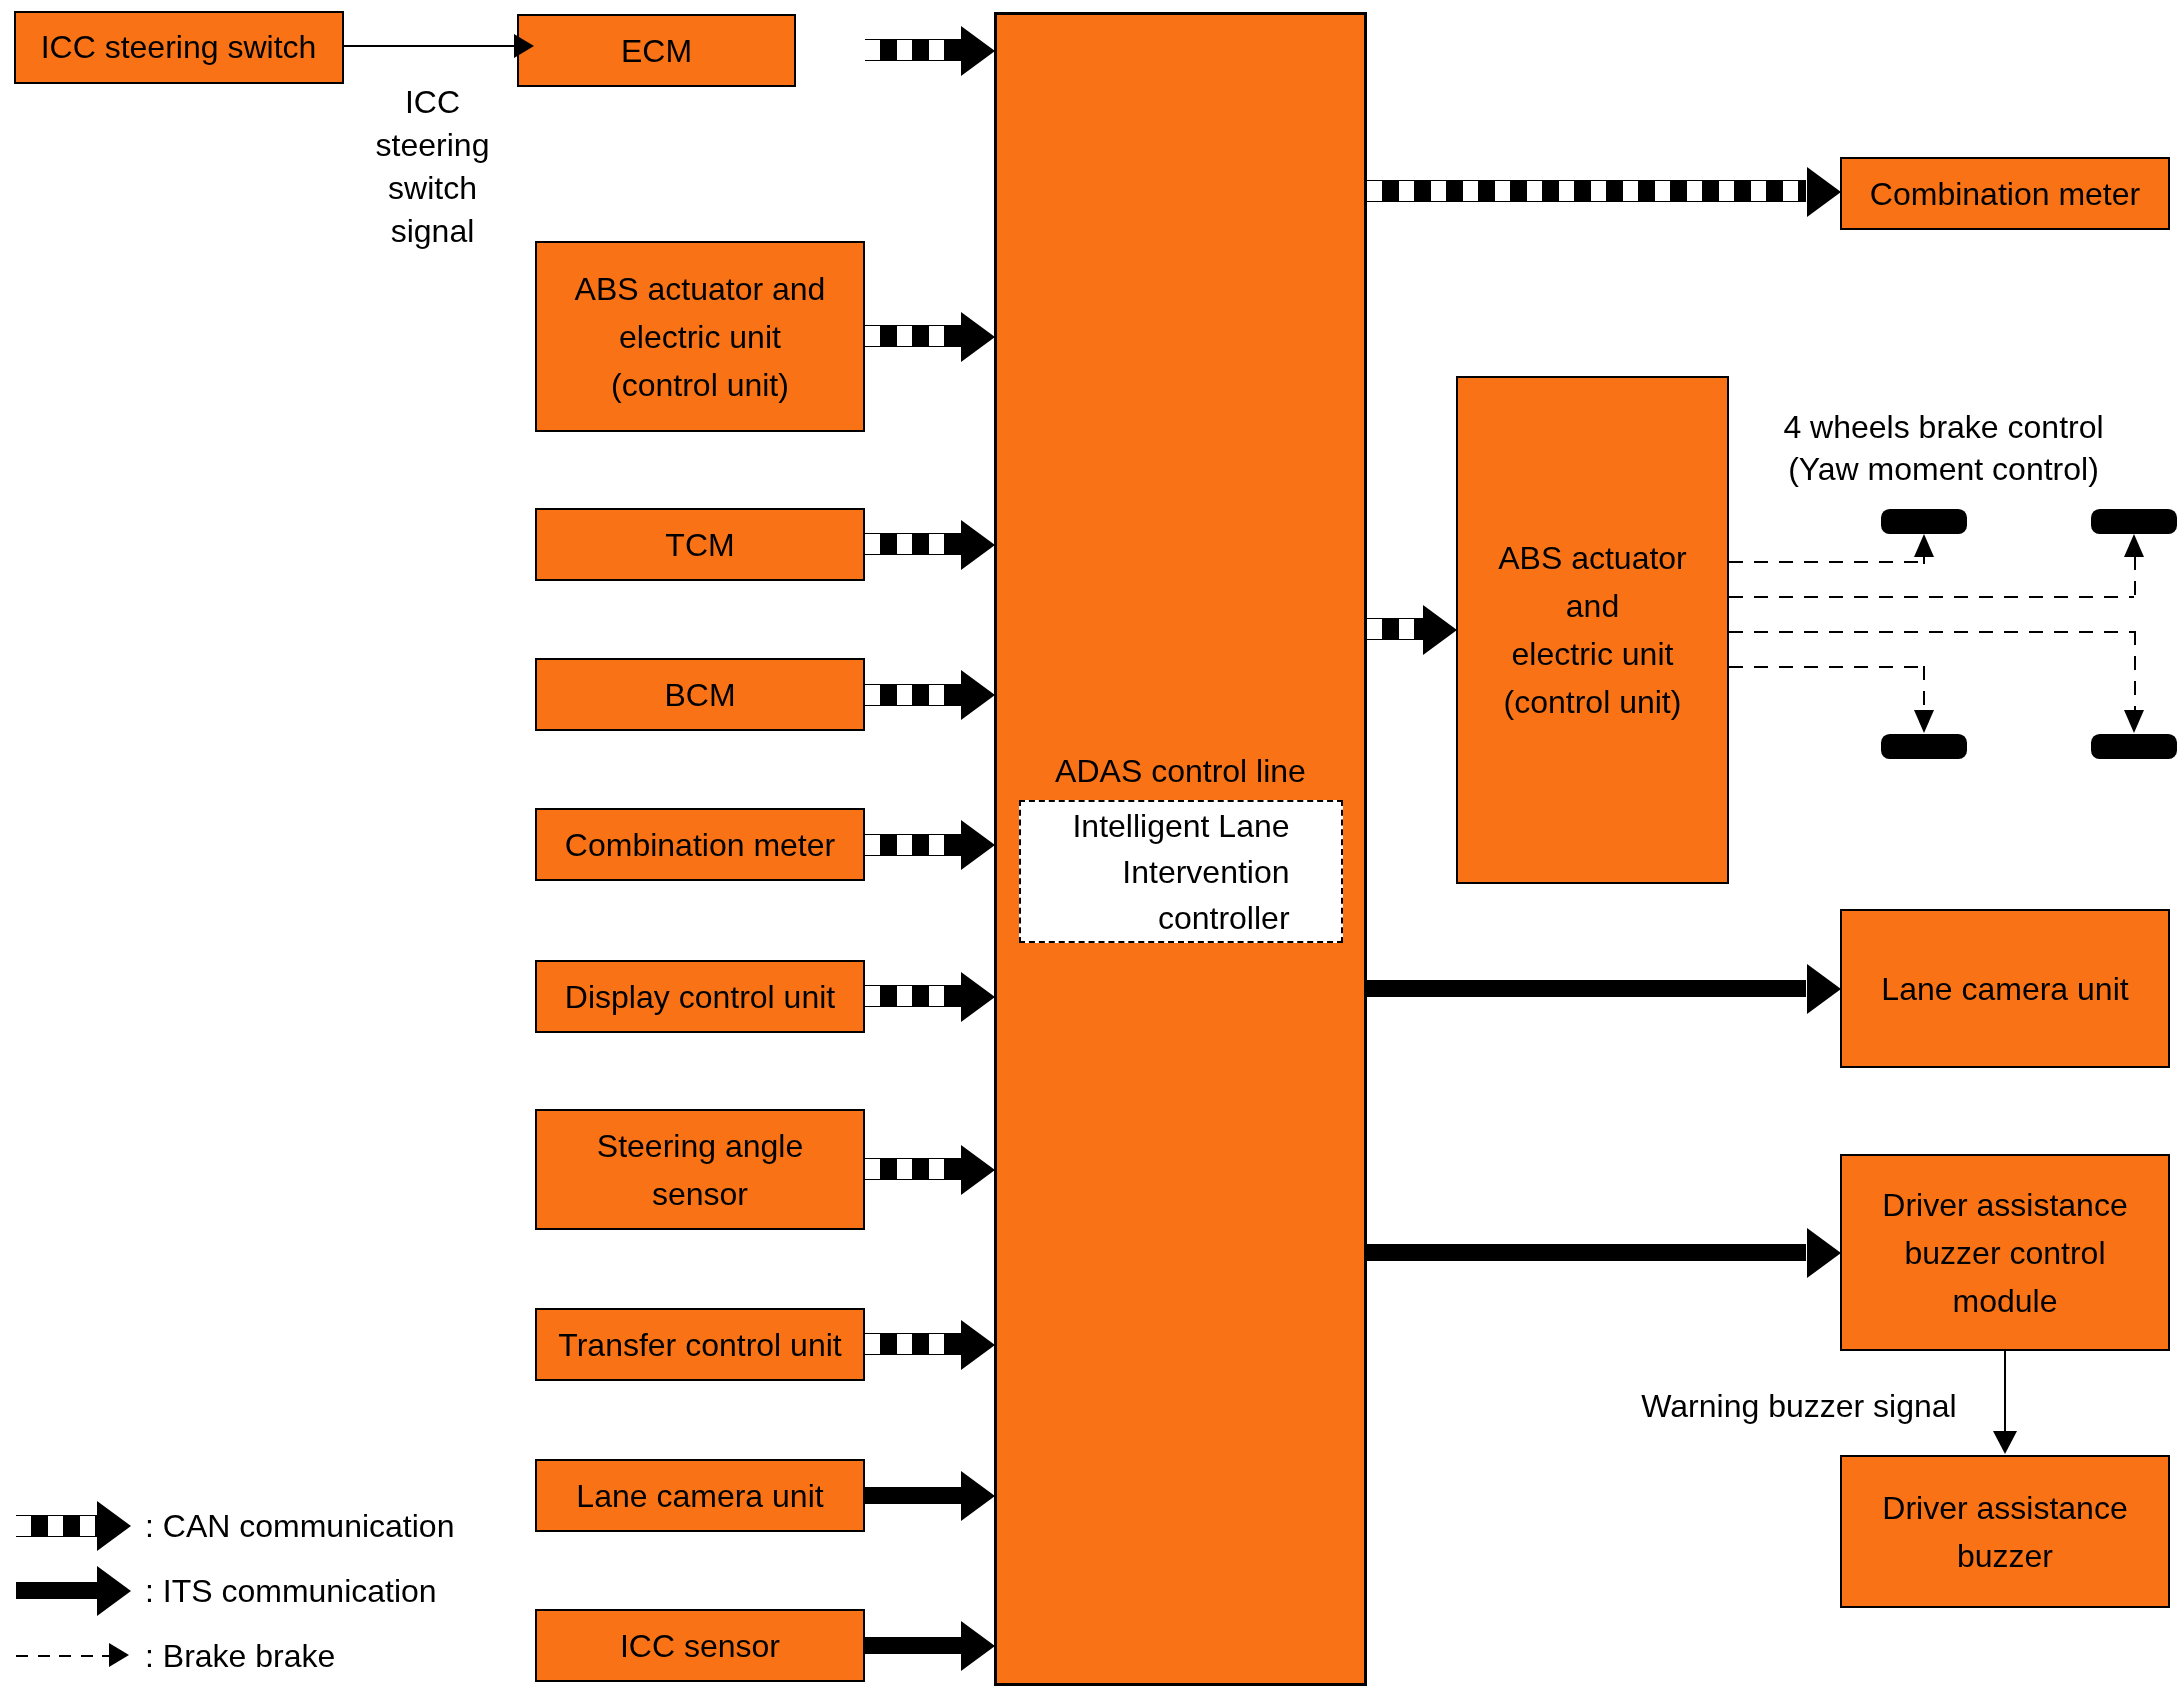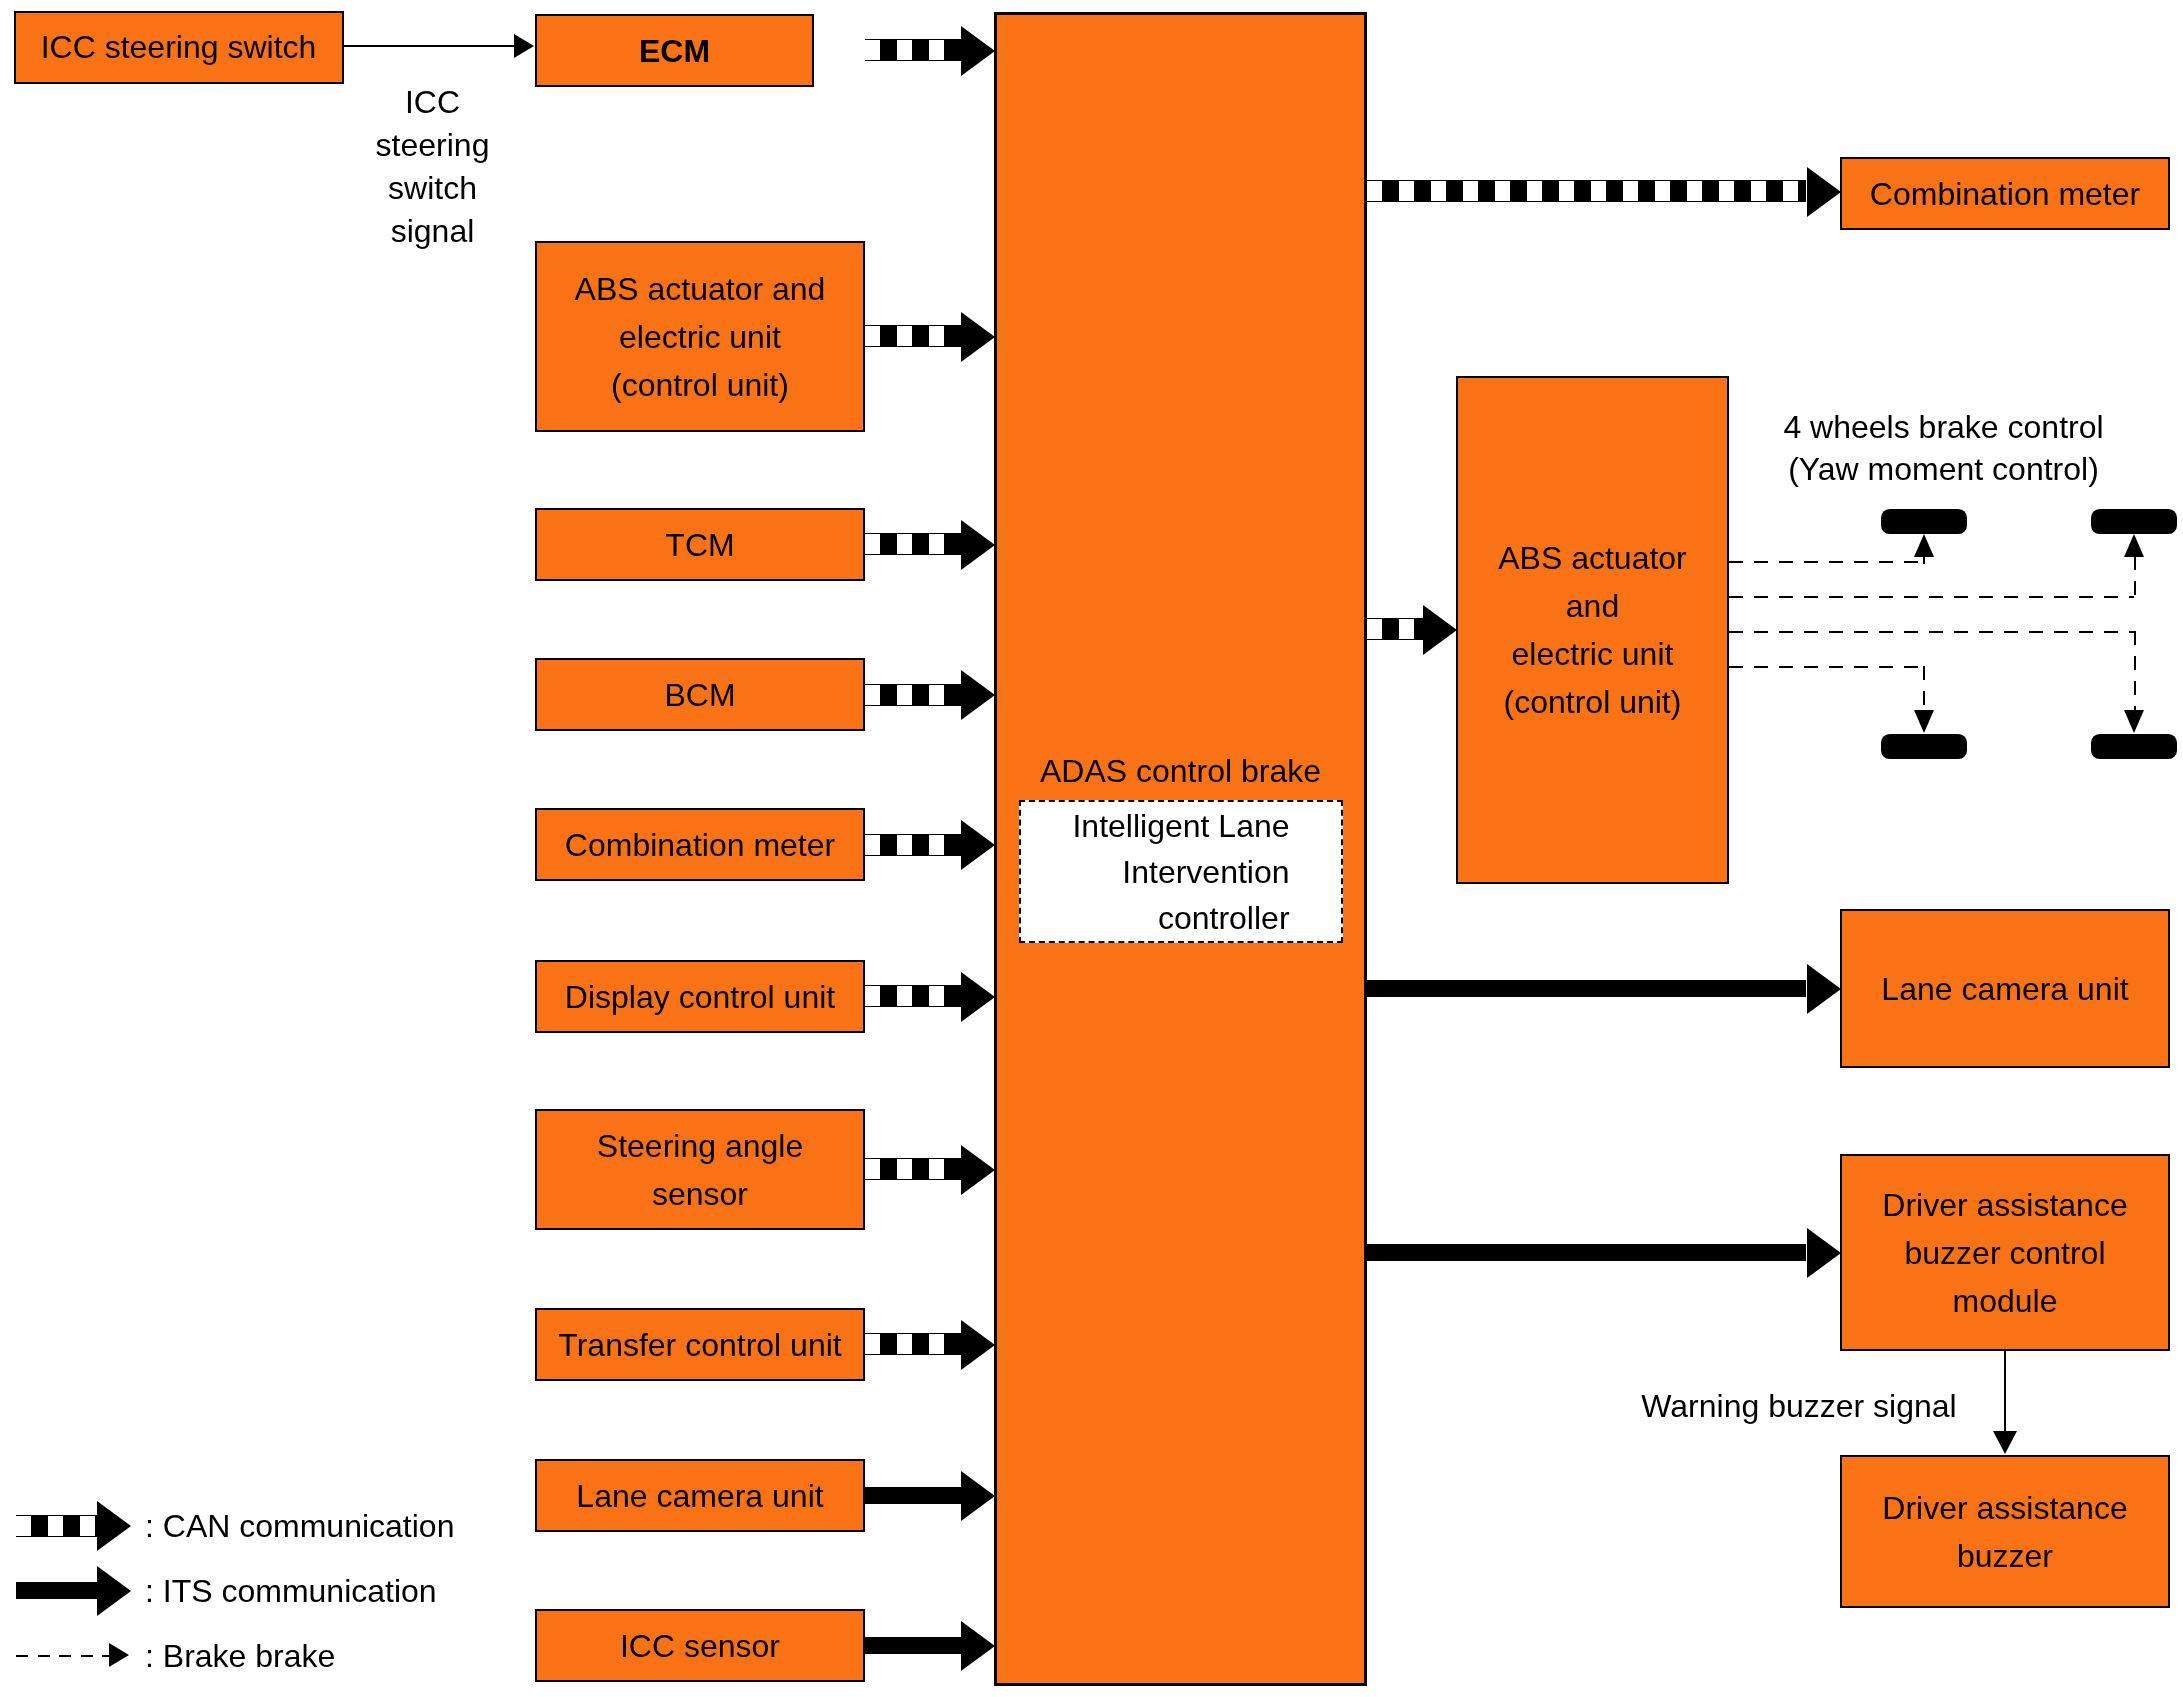--- a/index.html
+++ b/index.html
@@ -52,32 +52,32 @@
 
   
   .legend-lbl{position:absolute;font-size:32px;line-height:38px;text-align:left;white-space:pre;}
 </style>
 </head>
 <body>
 
 <div id="canvas">
 
   <div class="box adas" style="left:994px;top:12.4px;width:373px;height:1674px;"></div>
-  <div class="txt" style="left:994px;top:750px;width:373px;">ADAS control brake</div>
+  <div class="txt" style="left:994px;top:750px;width:373px;">ADAS control line</div>
   <div class="box dashedbox" style="left:1019px;top:800px;width:324px;height:143px;">
     <span class="lbl">Intelligent Lane
 Intervention
 controller</span>
   </div>
 
   <div class="box" style="left:13.5px;top:10.8px;width:330px;height:73px;">
     <span class="lbl">ICC steering switch</span>
   </div>
 
-  <div class="box" style="left:535px;top:14px;width:279px;height:73px;font-weight:bold;">
+  <div class="box" style="left:517px;top:14px;width:279px;height:73px;">
     <span class="lbl">ECM</span>
   </div>
   <div class="box" style="left:535px;top:241px;width:330px;height:191px;">
     <span class="lbl">ABS actuator and
 electric unit
 (control unit)</span>
   </div>
   <div class="box" style="left:535px;top:508px;width:330px;height:73px;">
     <span class="lbl">TCM</span>
   </div>

